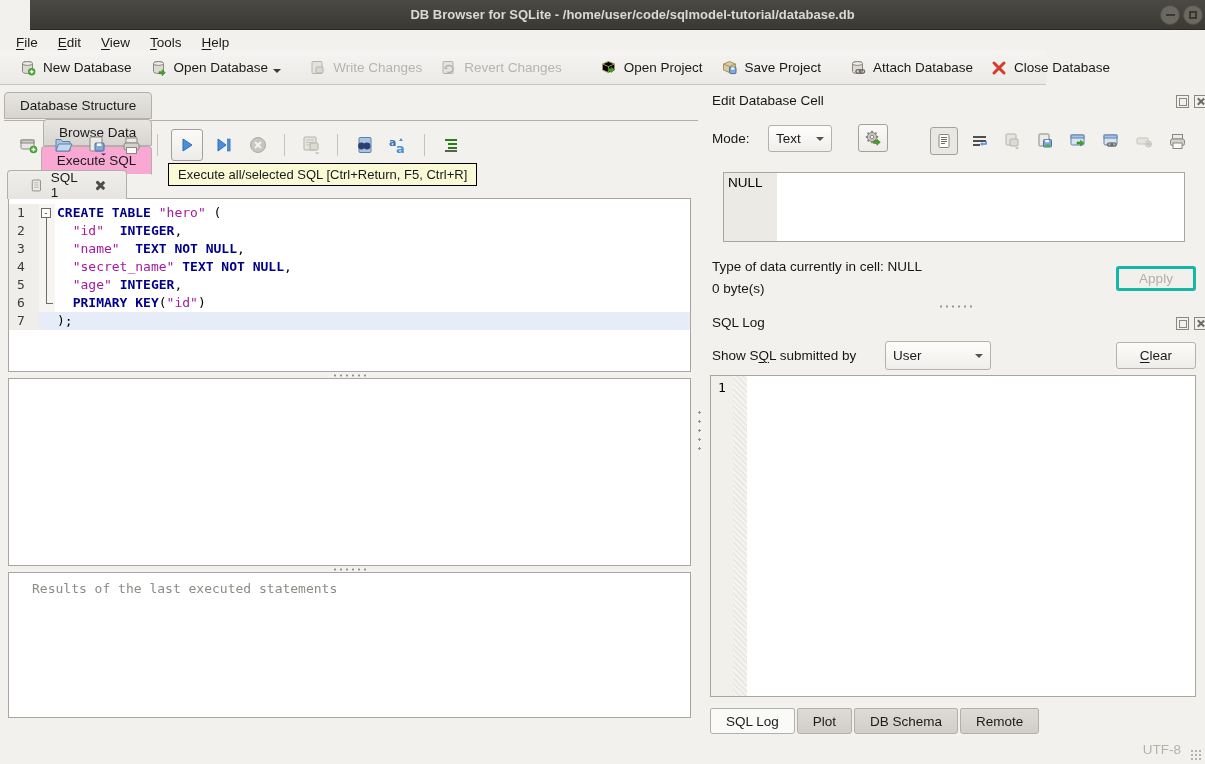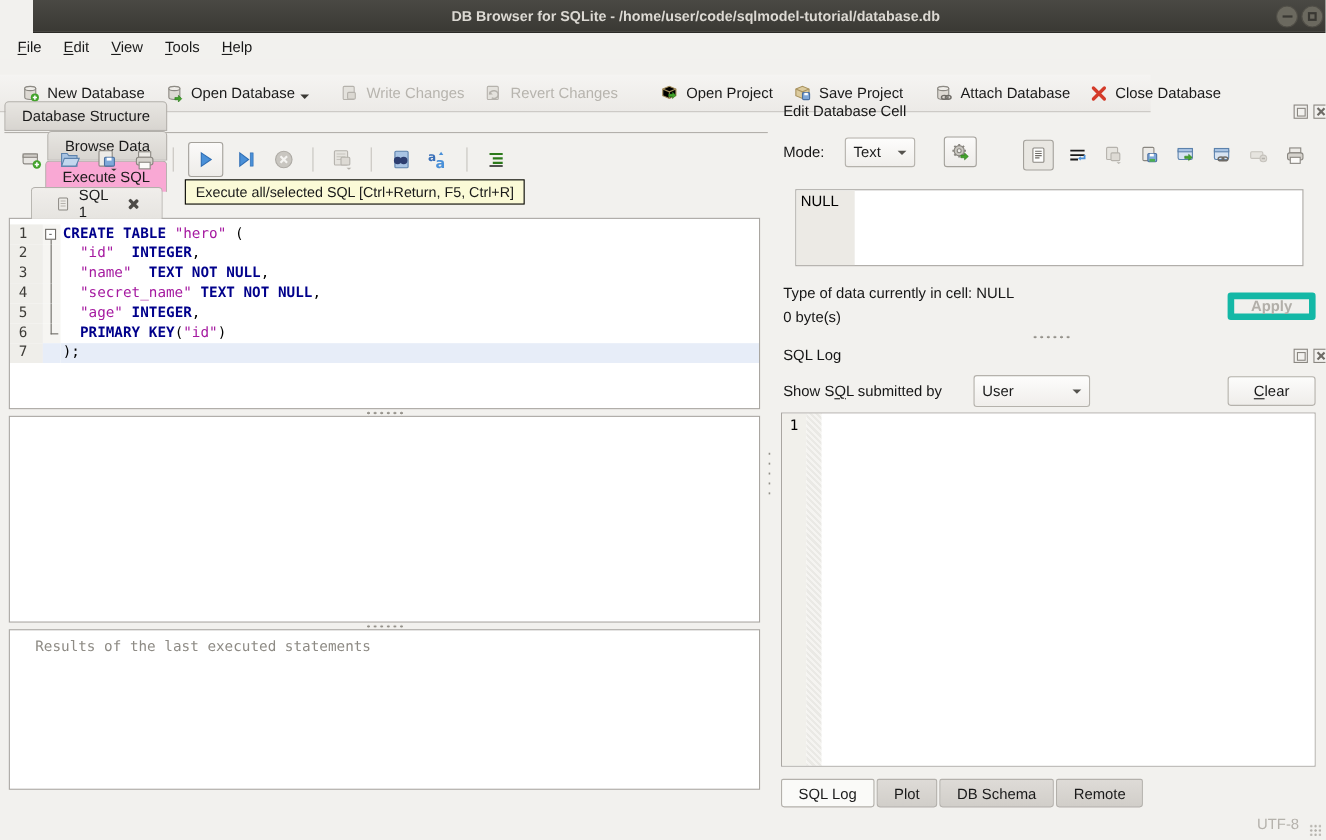--- a/index.html
+++ b/index.html
@@ -25,21 +25,21 @@
   .g-close{position:relative;width:10px;height:10px;}
   .g-close::before,.g-close::after{content:"";position:absolute;left:4px;top:0;width:2px;height:10px;background:#5E2712;}
   .g-close::before{transform:rotate(45deg);} .g-close::after{transform:rotate(-45deg);}
 
   
   .menubar{position:absolute;left:0;top:30px;width:1205px;height:24px;
     display:flex;align-items:center;padding-left:6px;background:#F2F1EE;}
   .menu-item{padding:3px 10px;}
 
   
-  .toolbar{position:absolute;left:0;top:68px;width:1046px;height:34px;
+  .toolbar{position:absolute;left:0;top:51px;width:1046px;height:34px;
     background:linear-gradient(#F5F4F2,#ECEAE7);border-bottom:1px solid #C9C6C1;
     display:flex;align-items:center;}
   .tb-handle{width:5px;height:20px;margin:0 5px;
     background-image:radial-gradient(circle,#A9A69F 1px,transparent 1.3px);
     background-size:4px 4px;}
   .tb-sep{width:1px;height:22px;background:#C6C3BE;margin:0 5px;}
   .tb-btn{display:flex;align-items:center;gap:7px;padding:4px 9px;white-space:nowrap;}
   .tb-btn.disabled{color:#B7B4AE;}
   .mini-caret{width:0;height:0;border:4px solid transparent;border-top-color:#3A3934;margin:10px 0 0 -2px;}
   .ic{display:inline-block;flex:none;}
@@ -54,21 +54,21 @@
 
   
   .sql-toolbar{position:absolute;left:16px;top:129px;display:flex;align-items:center;gap:8px;z-index:2;}
   .sqltb-btn{width:26px;height:26px;display:flex;align-items:center;justify-content:center;}
   .framed{border:1px solid #A4A19B;border-radius:3px;background:linear-gradient(#FBFAF9,#EEECE9);}
   .tooltip{position:absolute;left:168px;top:163px;height:23px;z-index:60;
     background:#FBFAD7;border:1px solid #000;padding:2px 9px;font-size:13px;
     display:flex;align-items:center;white-space:nowrap;}
 
   
-  .sql-doc-tab{position:absolute;left:28px;top:170px;width:120px;height:29px;z-index:2;
+  .sql-doc-tab{position:absolute;left:7px;top:170px;width:120px;height:29px;z-index:2;
     background:linear-gradient(#F0EEEB,#E6E4E0);border:1px solid #B3B0AB;border-bottom:none;
     border-radius:4px 4px 0 0;display:flex;align-items:center;gap:7px;padding:0 22px;}
   .x-close{position:relative;width:11px;height:11px;margin-left:2px;}
   .x-close::before,.x-close::after{content:"";position:absolute;left:4.5px;top:0;width:2.5px;height:11px;background:#4E4C48;border-radius:1px;}
   .x-close::before{transform:rotate(45deg);} .x-close::after{transform:rotate(-45deg);}
 
   
   .editor{position:absolute;left:8px;top:198px;width:683px;height:174px;background:#fff;
     border:1px solid #A9A6A1;font-family:"DejaVu Sans Mono",monospace;font-size:13px;
     overflow:hidden;padding-top:5px;z-index:1;}
@@ -110,21 +110,21 @@
 
   .cell-toolbar{position:absolute;left:930px;top:127px;display:flex;align-items:center;gap:9px;}
   .ct-slot{width:24px;height:24px;display:flex;align-items:center;justify-content:center;}
   .toggled{width:28px;height:28px;border:1px solid #A4A19B;border-radius:3px;background:#E9E7E2;}
 
   .cell-editor{position:absolute;left:723px;top:172px;width:462px;height:70px;background:#fff;
     border:1px solid #A9A6A1;display:flex;}
   .cell-gutter{width:53px;flex:none;background:#ECEAE5;padding:2px 0 0 4px;font-size:13.5px;color:#000;}
 
   .btn{display:flex;align-items:center;justify-content:center;border-radius:3px;}
-  .btn.disabled{position:absolute;border:6px solid #14b8a6;background:#F1F0ED;color:#B2AFA9;font-weight:bold;}
+  .btn.disabled{position:absolute;border:3px solid #14b8a6;background:#F1F0ED;color:#B2AFA9;}
   .btn.normal{position:absolute;border:1px solid #B5B2AC;background:linear-gradient(#FCFCFB,#EFEDEA);color:#1a1a1a;}
 
   .log-box{position:absolute;left:710px;top:375px;width:486px;height:322px;background:#fff;
     border:1px solid #A9A6A1;display:flex;font-family:"DejaVu Sans Mono",monospace;font-size:13px;}
   .log-gutter{width:22px;flex:none;background:#F1F0EB;padding:4px 0 0 7px;color:#000;}
   .log-hatch{width:14px;flex:none;
     background:repeating-linear-gradient(45deg,#EAE9E5 0 2px,#F5F4F1 2px 4px);}
 
   .bottom-tabs{position:absolute;left:710px;top:708px;display:flex;gap:2px;}
   .btab{height:26px;padding:0 15px;display:flex;align-items:center;

